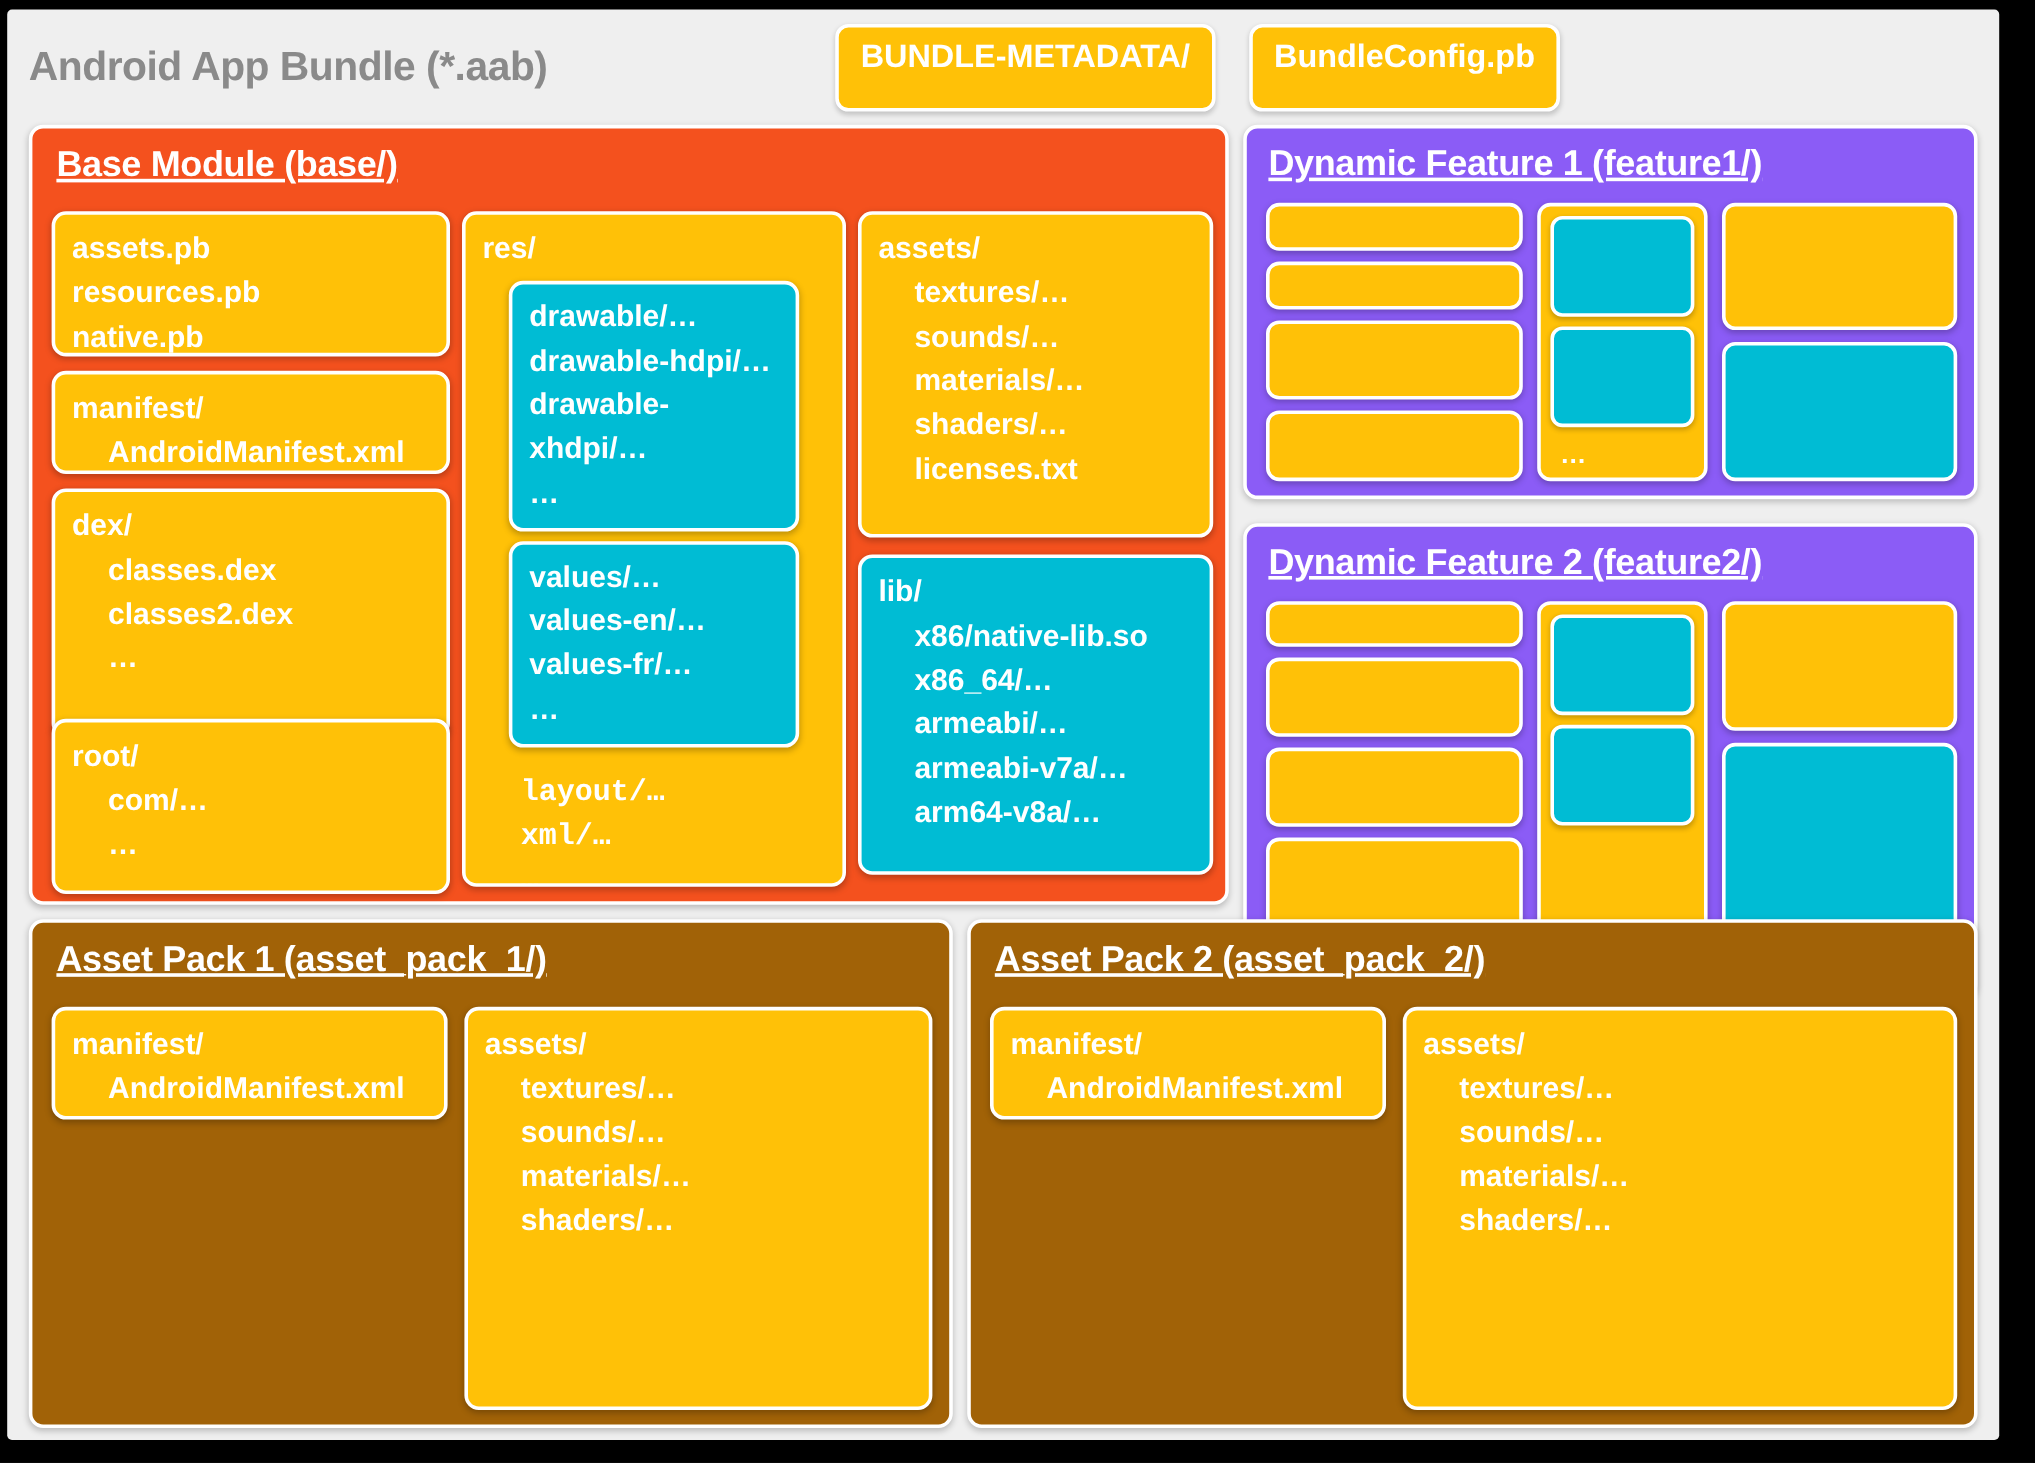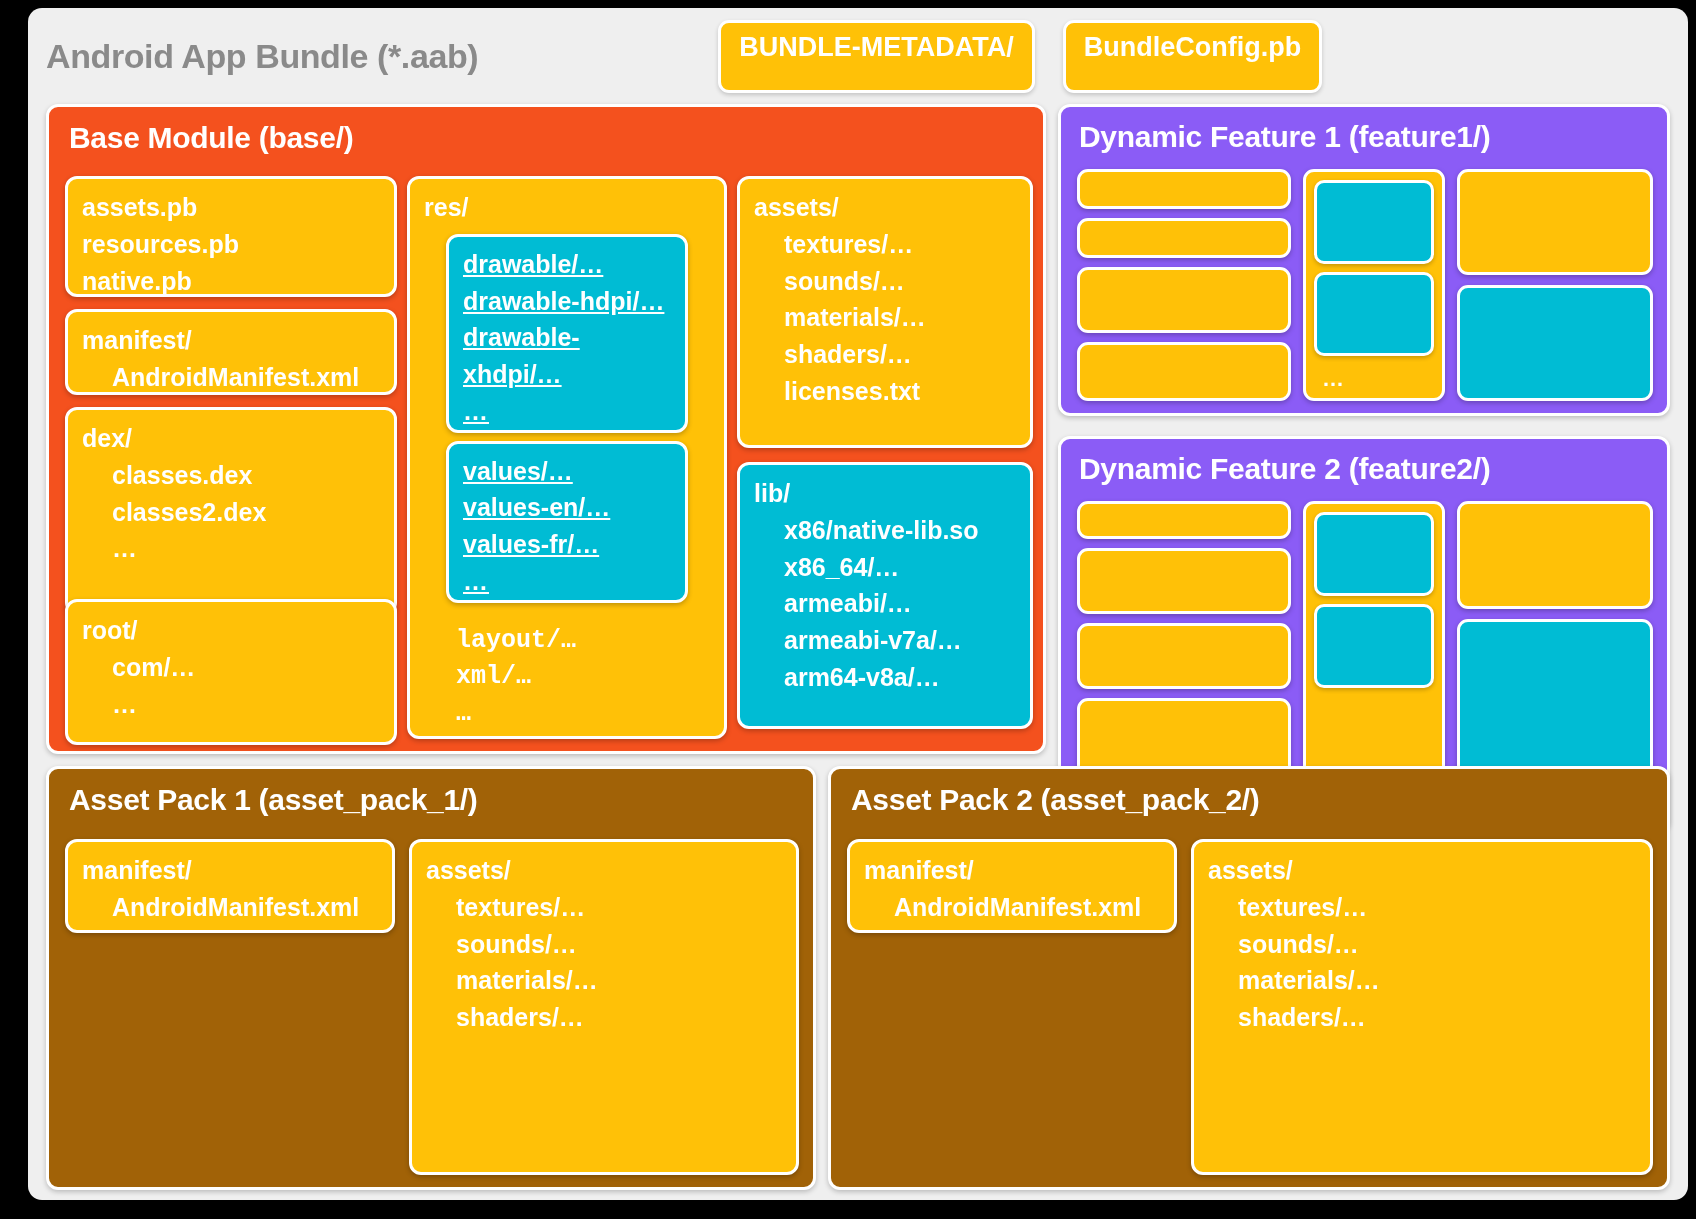--- a/index.html
+++ b/index.html
@@ -5,24 +5,24 @@
   * { box-sizing: border-box; margin: 0; padding: 0; }
   html, body {
     width: 1696px; height: 1219px;
     background: #000000;
     font-family: "Liberation Sans", "DejaVu Sans", sans-serif;
     overflow: hidden;
   }
 
   .page {
     position: absolute;
-    left: 28px; top: 8px;
+    left: 6px; top: 8px;
     width: 1660px; height: 1192px;
     background: #efefef;
-    border-radius: 14px;
+    border-radius: 4px;
     box-shadow: 0 3px 7px rgba(0,0,0,0.55);
     padding: 0;
   }
 
   
   .header {
     position: absolute;
     left: 0; top: 0; right: 0; height: 96px;
     display: flex; align-items: center;
   }
@@ -56,20 +56,21 @@
     border-radius: 12px;
     border: 3px solid #ffffff;
     box-shadow: 0 2px 5px rgba(0,0,0,0.22);
   }
   .panel-title {
     color: #ffffff;
     font-size: 30px;
     font-weight: bold;
     letter-spacing: -0.3px;
     white-space: nowrap;
+    text-decoration: underline;
   }
 
   .card {
     background: #FFC107;
     border: 3px solid #ffffff;
     border-radius: 12px;
     box-shadow: 0 2px 5px rgba(0,0,0,0.25);
     color: #ffffff;
     font-size: 25px;
     font-weight: bold;
@@ -100,23 +101,22 @@
 
   
   #c2-res { position:absolute; left:0; top:0; width:100%; height:100%; }
   #c2-res .sub {
     margin: 8px 16px 0 22px;
     width: calc(100% - 44px);
     background: #00BCD4;
     border: 3px solid #ffffff;
     border-radius: 12px;
     box-shadow: 0 2px 5px rgba(0,0,0,0.25);
-    padding: 9px 14px 0 14px;
+    padding: 9px 14px 10px 14px;
     line-height: 1.47;
-    text-decoration: underline;
   }
   #c2-res .tail { margin: 20px 0 0 32px; line-height: 1.47; font-family: Liberation Mono, monospace; }
 
   
   #c3-assets { position:absolute; left:0; top:0;   width:100%; height:272px; }
   #c3-lib    { position:absolute; left:0; top:286px; width:100%; height:267px; }
 
   
   .feature { background: #8b5cf6; padding-left: 16px; }
   #feature-1 { left: 1030px; top: 96px;  width: 612px; height: 312px; }

